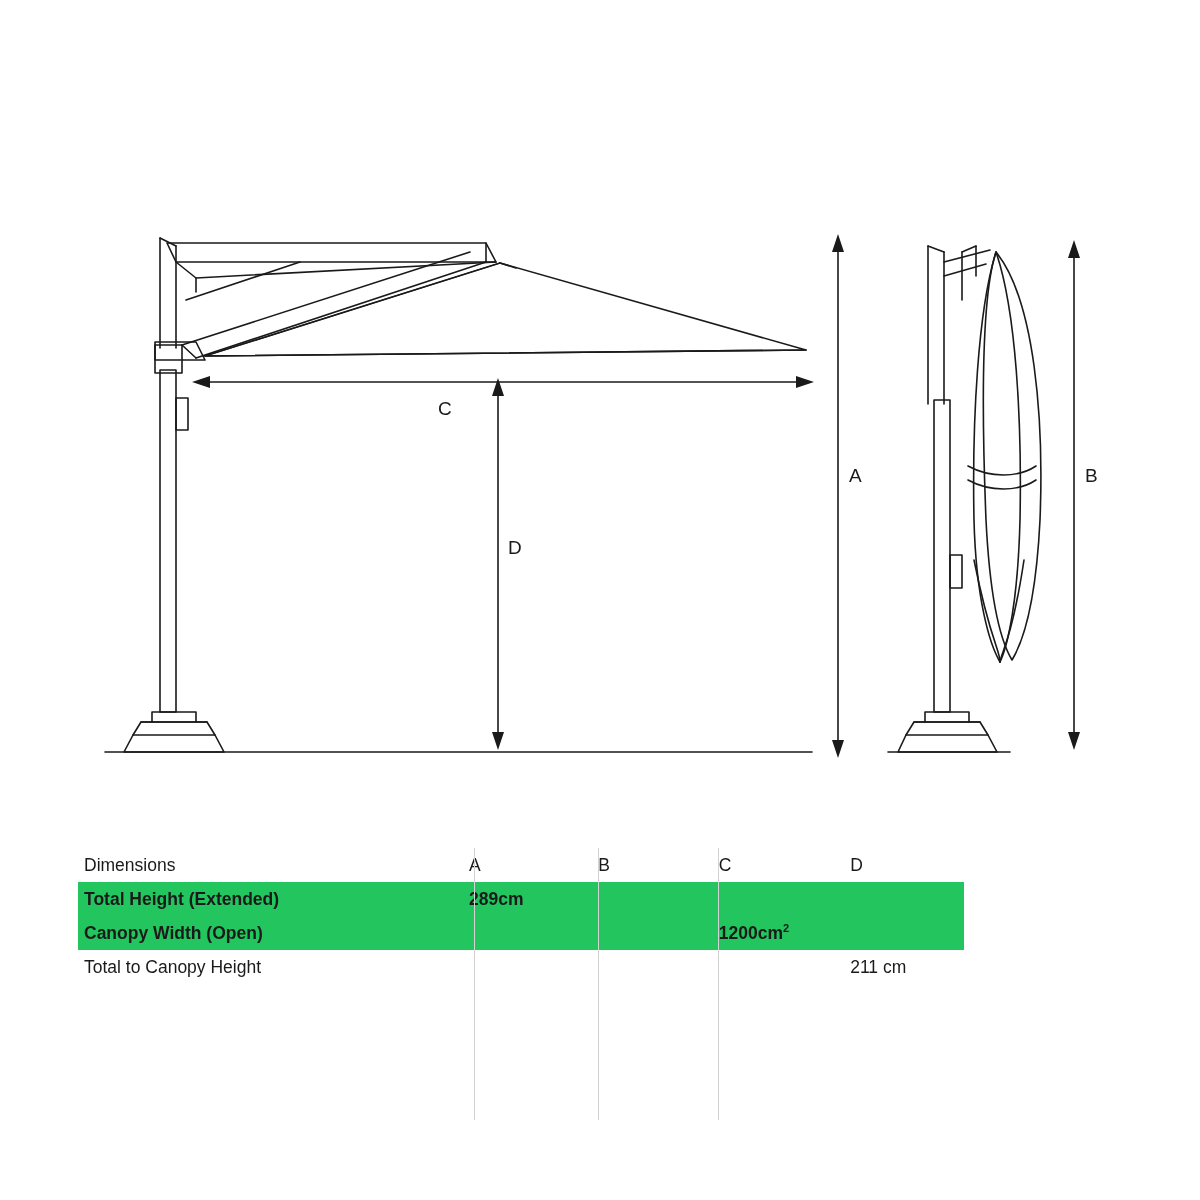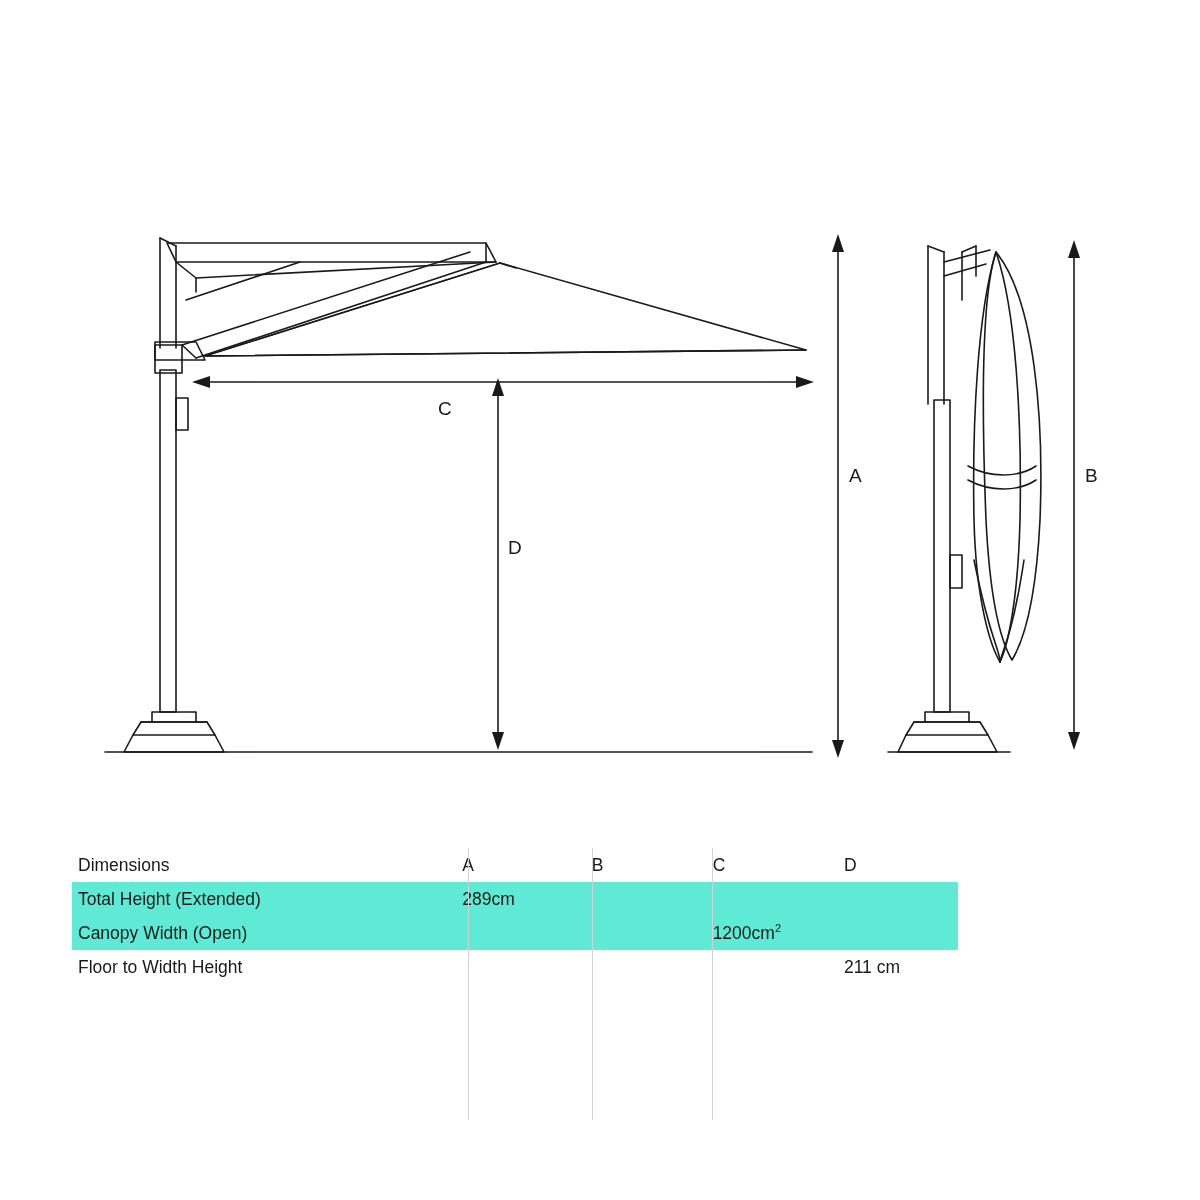--- a/index.html
+++ b/index.html
@@ -28,21 +28,21 @@
     height: 820px;
   }
   .lbl {
     font-family: "Liberation Sans", sans-serif;
     font-size: 19px;
     fill: #1a1a1a;
   }
   
   .table-wrap {
     position: absolute;
-    left: 72px;
+    left: 78px;
     top: 848px;
     width: 886px;
   }
   table.dims {
     border-collapse: collapse;
     width: 886px;
     font-size: 17.5px;
     color: #1a1a1a;
   }
   table.dims td, table.dims th {
@@ -51,21 +51,21 @@
     padding: 0;
     height: 34px;
     vertical-align: middle;
     white-space: nowrap;
   }
   .c-name  { width: 396px; padding-left: 6px !important; }
   .c-a     { width: 124px; padding-left: 14px !important; }
   .c-b     { width: 120px; padding-left: 14px !important; }
   .c-c     { width: 124px; padding-left: 14px !important; }
   .c-d     { width: 122px; padding-left: 14px !important; }
-  tr.shaded td { background: #5eead4; }
+  tr.shaded td { background: #22c55e; font-weight: bold; }
   .vline {
     position: absolute;
     top: 0;
     width: 1px;
     background: #d3d3d3;
   }
   sup { font-size: 11px; vertical-align: super; }
 </style>
 </head>
 <body>
@@ -227,21 +227,21 @@
 
       <tr class="shaded">
         <td class="c-name">Canopy Width (Open)</td>
         <td class="c-a"></td>
         <td class="c-b"></td>
         <td class="c-c"><span>1200cm</span><sup>2</sup></td>
         <td class="c-d"></td>
       </tr>
 
       <tr>
-        <td class="c-name">Floor to Width Height</td>
+        <td class="c-name">Total to Canopy Height</td>
         <td class="c-a"></td>
         <td class="c-b"></td>
         <td class="c-c"></td>
         <td class="c-d">211 cm</td>
       </tr>
 
 
       <tr>
         <td class="c-name"></td>
         <td class="c-a"></td>

